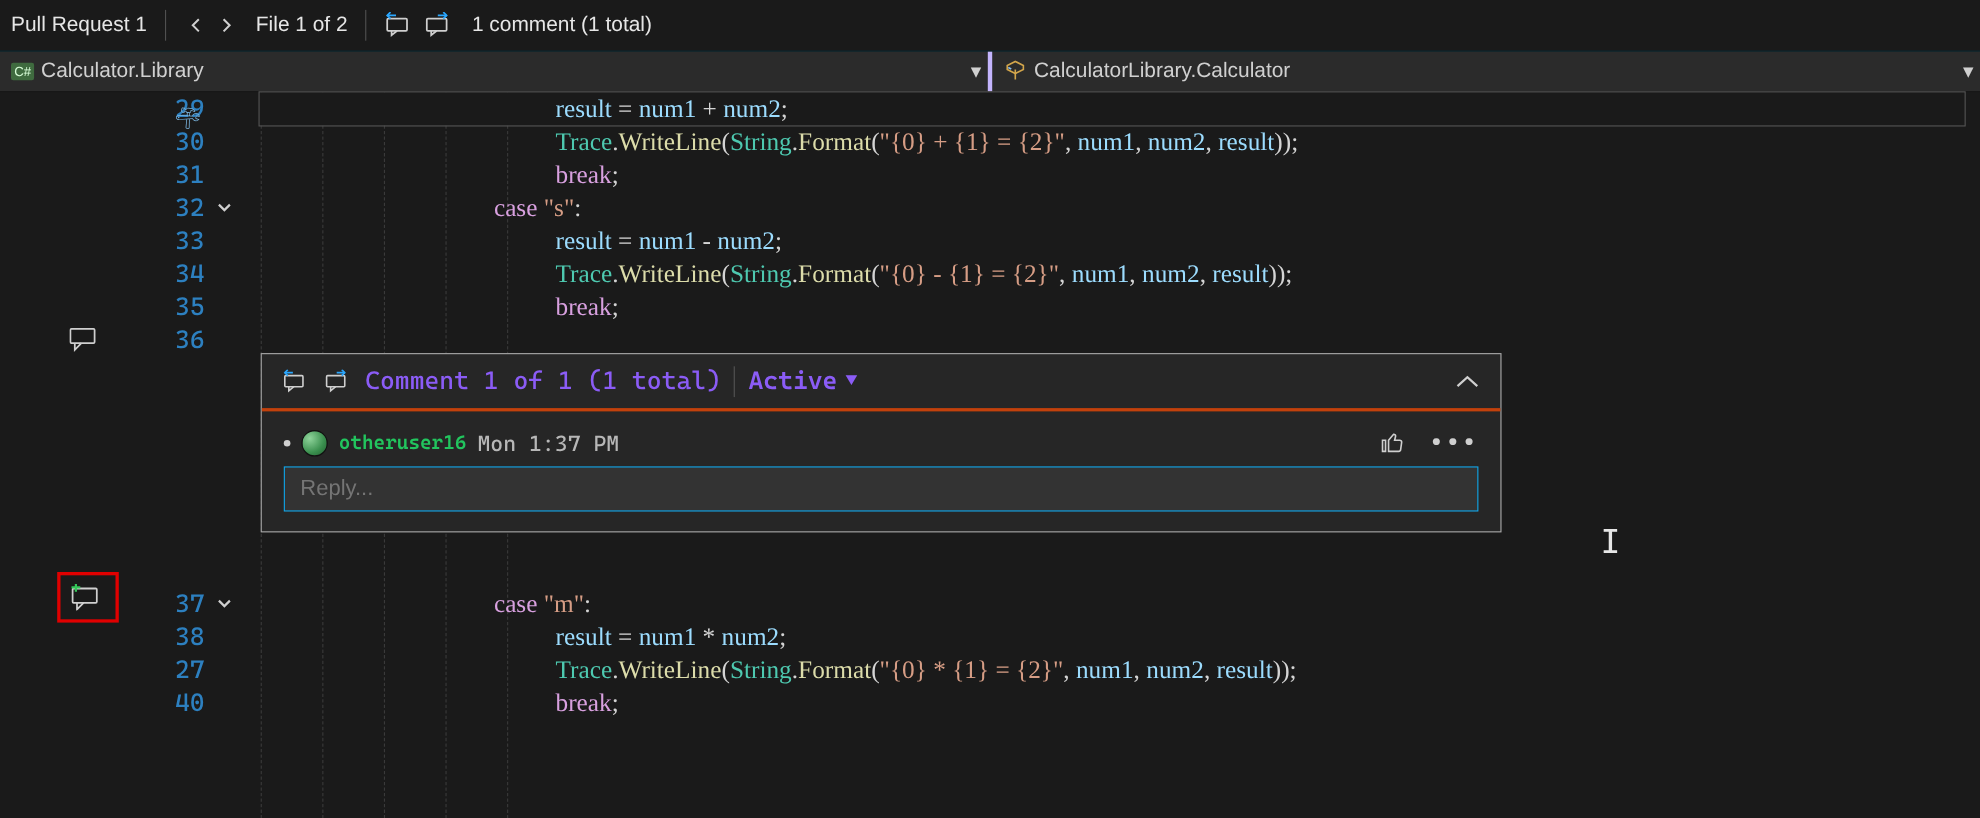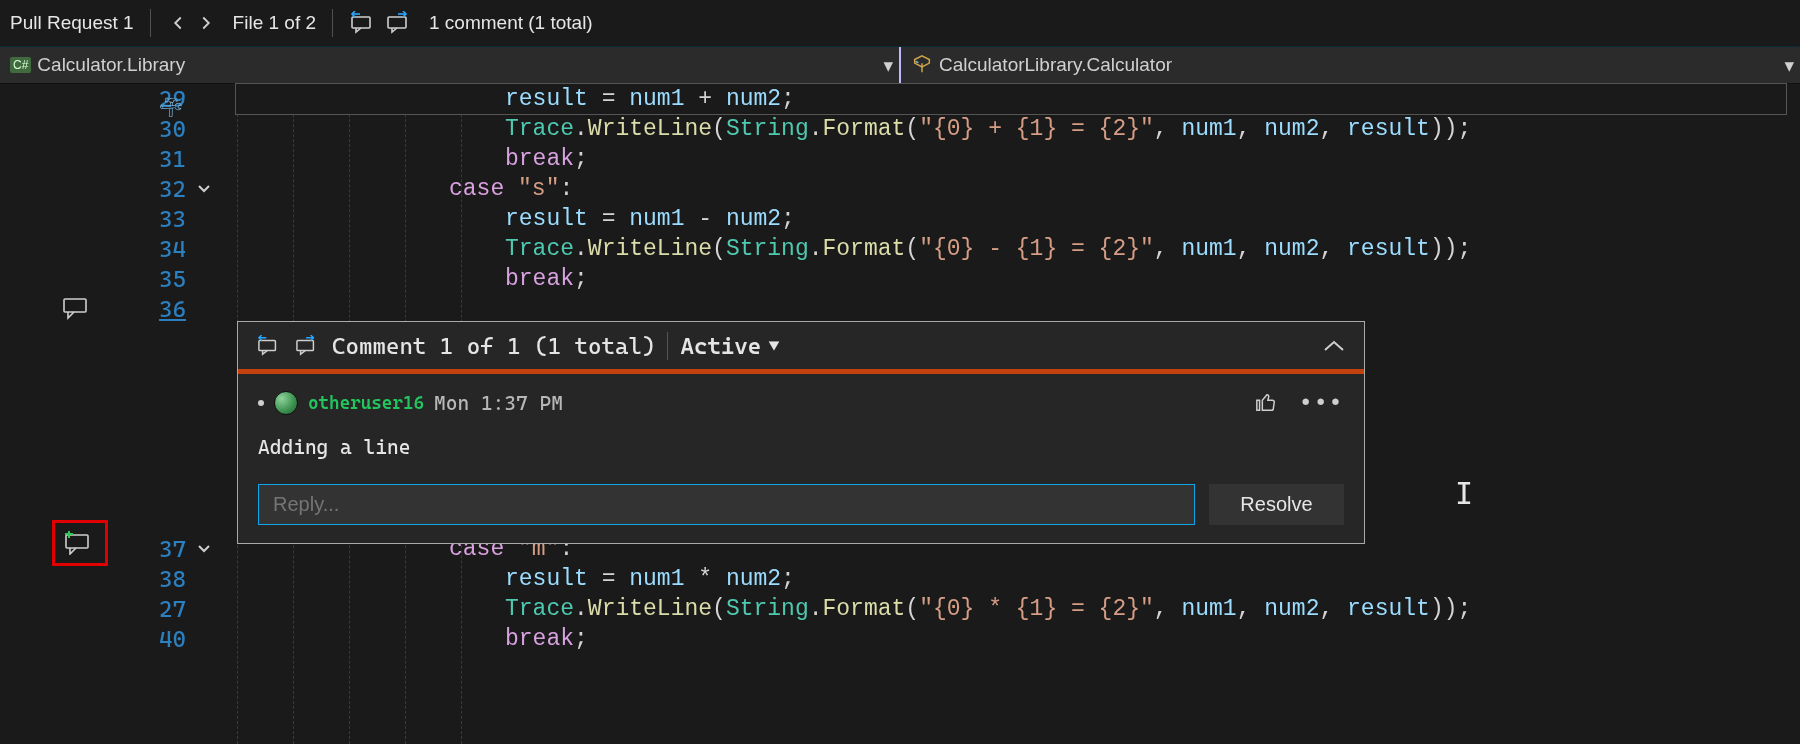--- a/index.html
+++ b/index.html
@@ -11,49 +11,49 @@
             background:#1a1a1a; border-bottom:1px solid #072a36; }
   .pr-bar .divider { width:1px; height:28px; background:#505050; margin:0 8px; }
   .pr-bar span { color:#e6e6e6; }
   .pr-bar svg, .svg-btn { cursor:pointer; }
 
   
   .crumb-bar { height:37px; display:flex; align-items:stretch; background:#2b2b2b;
                border-bottom:1px solid #111; }
   .crumb { flex:1; display:flex; align-items:center; gap:6px; padding:0 10px;
            color:#d0d0d0; position:relative; }
-  .crumb + .crumb { border-left:2px solid #c4b5fd; }
+  .crumb + .crumb { border-left:4px solid #c4b5fd; }
   .crumb.last { flex:0 0 185px; }
   .crumb .dd-arrow { position:absolute; right:6px; }
 
   
   .editor { position:relative; font-family: Consolas,"Cascadia Code",monospace;
             font-size:23px; line-height:30px; }
   .numcol   { position:absolute; left:126px; top:0; width:60px; text-align:right; color:#2d80c0;}
   .numcol div { height:30px; }
   .foldcol  { position:absolute; left:197px; top:0; width:20px; color:#c7c7c7;}
   .foldcol div { height:30px; display:flex; align-items:center; justify-content:center; }
   .codecol  { position:absolute; left:225px; top:0; right:0; }
-  .codecol pre { height:30px; margin:0; white-space:pre; font-family:Liberation Mono, monospace; }
+  .codecol pre { height:30px; margin:0; white-space:pre; font-family:Liberation Serif, serif; }
   .guides   { position:absolute; top:0; bottom:0; }
   .guides span { position:absolute; top:0; bottom:0; border-left:1px dashed #3a3a3a; }
   .tok-var  { color:#9cdcfe; }
   .tok-meth { color:#dcdcaa; }
   .tok-type { color:#4ec9b0; }
   .tok-str  { color:#d69d85; }
   .tok-punct{ color:#d4d4d4; }
   .tok-ctrl { color:#d8a0df; }
 
   .line-hl { background:linear-gradient(#1a1a1a,#1a1a1a); outline:1px solid #555; }
 
   
   .comment-card { position:absolute; left:237px; top:237px; width:1128px;
                   background:#262626; border:1px solid #a9a9a9; }
   .cc-header { height:52px; display:flex; align-items:center; gap:12px; padding:0 18px;
-               color:#e5e5e5; border-bottom:5px solid #c2410c; }
+               color:#8b5cf6; border-bottom:3px solid #c2410c; }
   .cc-header .right { margin-left:auto; display:flex; align-items:center; gap:10px; }
   .cc-body   { padding:14px 20px 6px; }
   .cc-meta   { display:flex; align-items:center; gap:10px; }
   .cc-meta .author { font-weight:600; font-size:18px; color:#22c55e;}
   .cc-meta .time   { color:#b7b7b7; font-size:20px; }
   .cc-meta .acts   { margin-left:auto; display:flex; gap:20px; align-items:center;}
   .avatar { width:24px; height:24px; border-radius:50%;
             background:radial-gradient(circle at 30% 30%,#8fd49b,#3a8f4e 60%,#235e32);
             border:1px solid #111; }
   .cc-text { margin:14px 0 16px; color:#e6e6e6; font-size:20px; }
@@ -132,21 +132,21 @@
   </div>
 
   <div class="numcol" id="numcol">
       <div style="position: absolute; top: 0px; right: 0px;">29</div>
       <div style="position: absolute; top: 30px; right: 0px;">30</div>
       <div style="position: absolute; top: 60px; right: 0px;">31</div>
       <div style="position: absolute; top: 90px; right: 0px;">32</div>
       <div style="position: absolute; top: 120px; right: 0px;">33</div>
       <div style="position: absolute; top: 150px; right: 0px;">34</div>
       <div style="position: absolute; top: 180px; right: 0px;">35</div>
-      <div style="position: absolute; top: 210px; right: 0px; text-decoration: underline;">36</div>
+      <div style="position: absolute; top: 210px; right: 0px;">36</div>
       <div style="position: absolute; top: 450px; right: 0px;">37</div>
       <div style="position: absolute; top: 480px; right: 0px;">38</div>
       <div style="position: absolute; top: 510px; right: 0px;">27</div>
       <div style="position: absolute; top: 540px; right: 0px; text-align: center;">40</div>
     </div>
 
   <div class="foldcol" id="foldcol">
       <div style="position: absolute; top: 0px;"></div>
       <div style="position: absolute; top: 30px;"></div>
       <div style="position: absolute; top: 60px;"></div>
@@ -233,22 +233,20 @@
         <span class="avatar"></span>
         <span class="author">otheruser16</span>
         <span class="time">Mon 1:37 PM</span>
         <div class="acts">
           <svg width="26" height="22" viewBox="0 0 24 24" fill="none" stroke="#cfcfcf" stroke-width="1.6">
               <path d="M2 20h3V9H2zM21 11c0-1-.9-2-2-2h-5l1-4c0-1-1-2-2-2L8 9v11h10c1 0 2-1 2-2l1-7z"></path>
             </svg>
           <span style="font-size:22px;color:#cfcfcf;letter-spacing:2px;">•••</span>
         </div>
       </div>
-      <div class="cc-text">Adding a line</div>
     </div>
     <div class="cc-actions">
       <input class="reply" placeholder="Reply..." style="">
-      <button class="resolve">Resolve</button>
     </div>
   </div>
 
   <span class="text-cursor" style="left:1455px; top:395px;">I</span>
 </div>
 
 </body></html>

